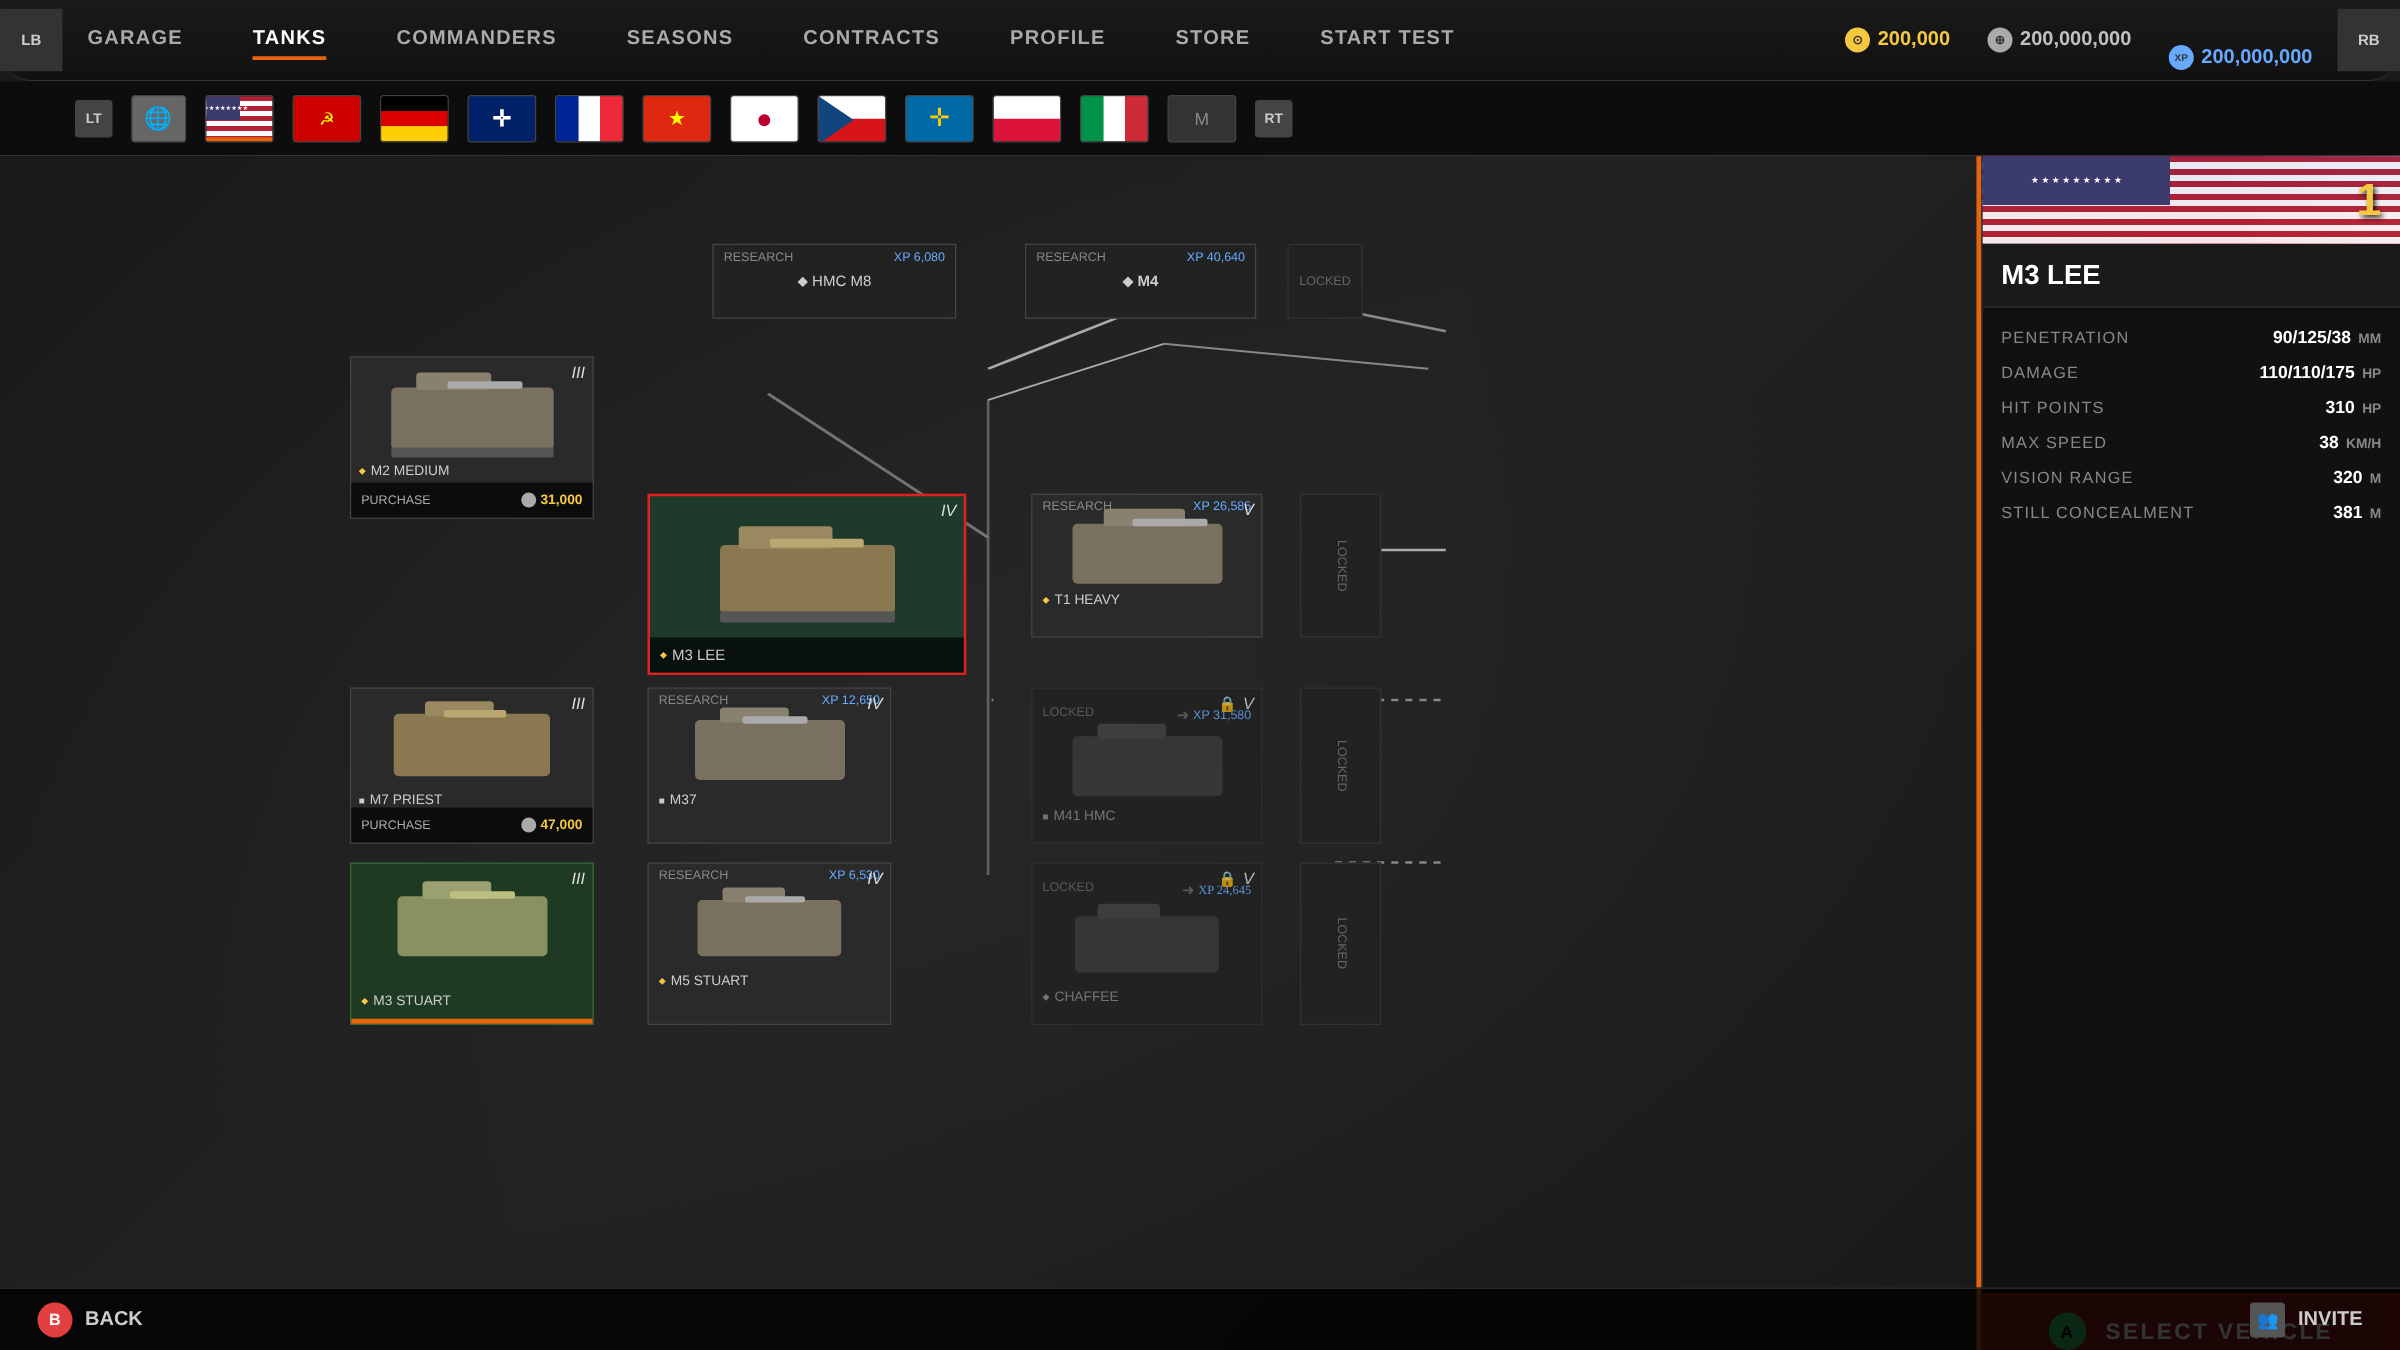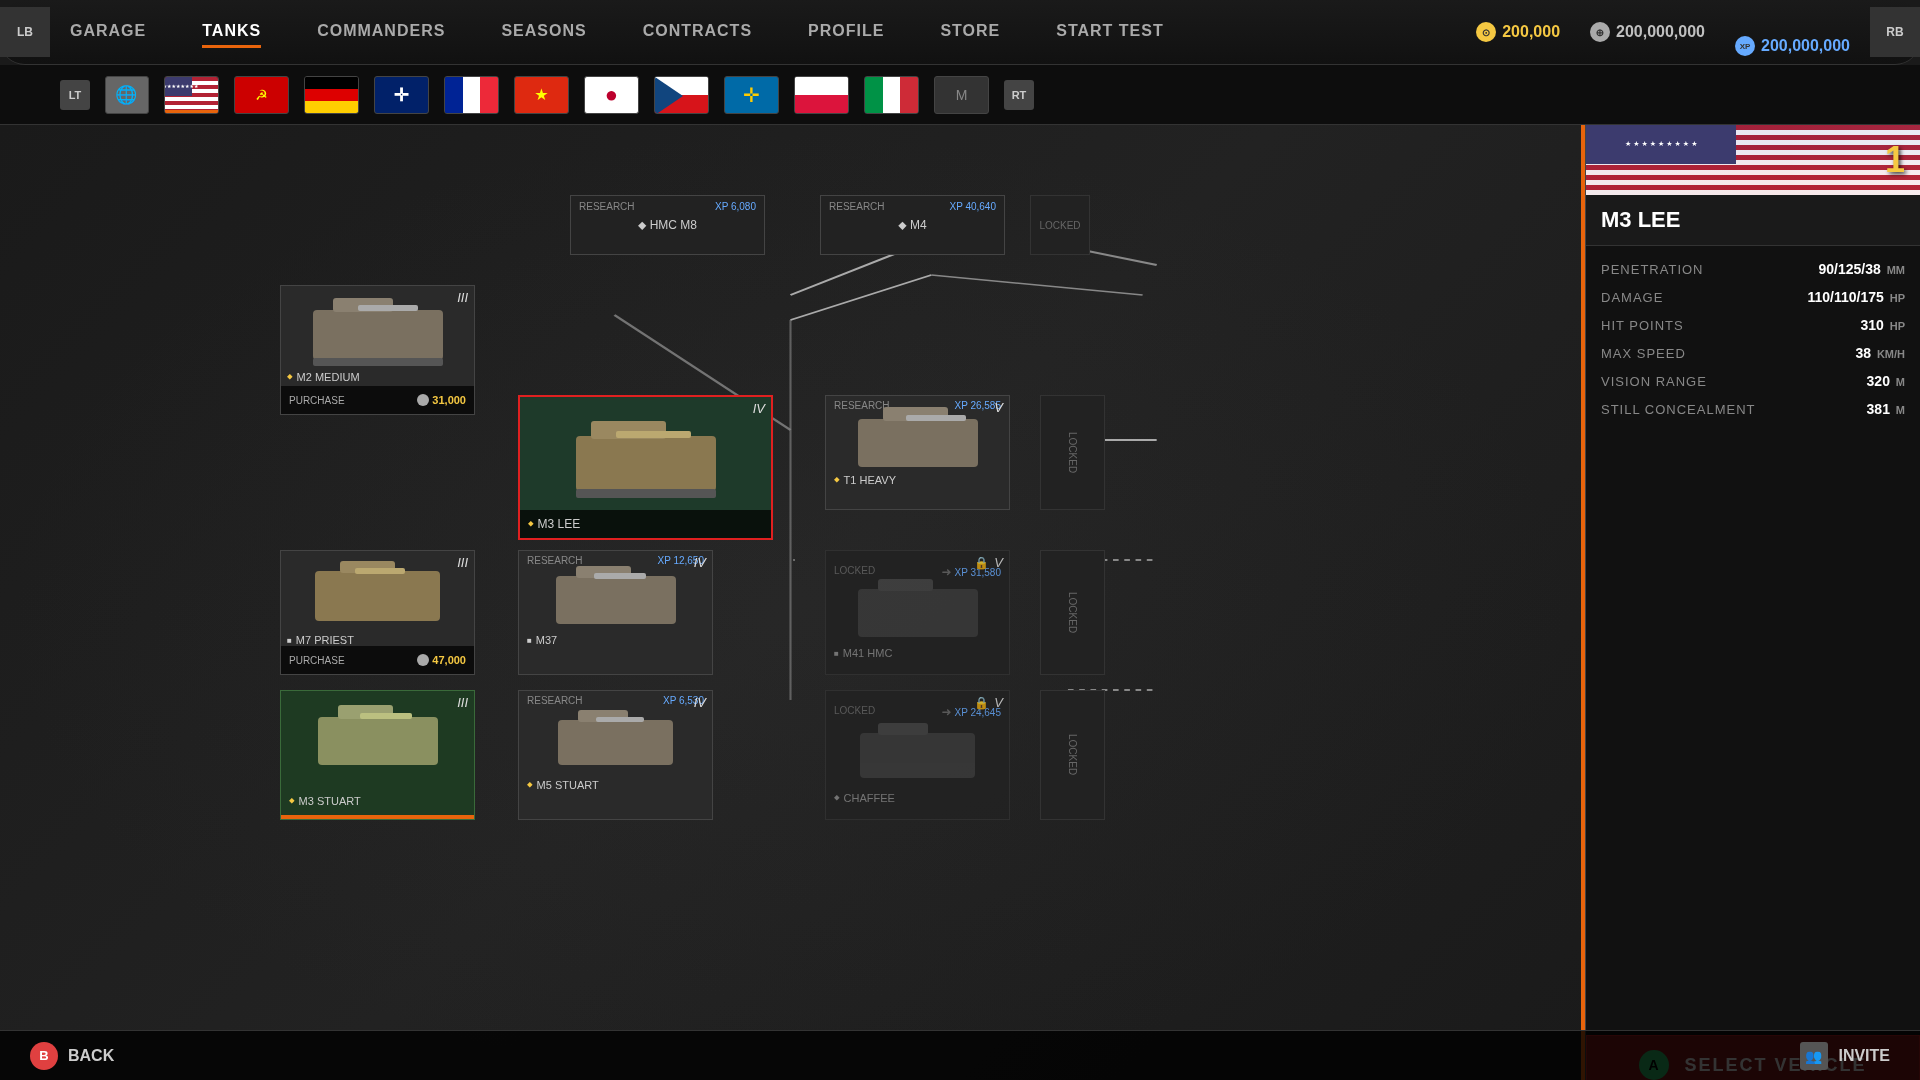--- a/index.html
+++ b/index.html
@@ -539,21 +539,21 @@
           <span style="color:#6af;">XP 6,080</span>
         </div>
         <div style="text-align:center; font-size:12px; color:#ccc; margin-top:6px;">⬥ HMC M8</div>
       </div>
 
       <div style="position:absolute; top:50px; left:790px; width:185px; height:60px; background:#222; border:1px solid #444; padding:5px 8px;">
         <div style="display:flex; justify-content:space-between; font-size:10px; color:#888;">
           <span>RESEARCH</span>
           <span style="color:#6af;">XP 40,640</span>
         </div>
-        <div style="text-align:center; font-size:12px; color:#ccc; margin-top:6px;">⬥ M4</div>
+        <div style="text-align:center; font-size:12px; color:#ccc; margin-top:6px;font-weight:bold;">⬥ M4</div>
       </div>
 
       <div style="position:absolute; top:50px; left:1000px; width:60px; height:60px; background:#222; border:1px solid #333; display:flex; align-items:center; justify-content:center; font-size:10px; color:#666;">LOCKED</div>
 
       <div style="position:absolute; top:140px; left:250px; width:195px; height:130px; background:#2a2a2a; border:1px solid #444;">
         <div style="position:absolute; top:4px; right:6px; font-size:13px; color:#ddd; font-style:italic;">III</div>
 
         <div style="position:absolute; top:20px; left:0; right:0; bottom:50px; display:flex; align-items:center; justify-content:center;">
           <div style="width:130px; height:50px; background:#7a7060; border-radius:4px; position:relative;">
             <div style="position:absolute; top:-12px; left:20px; width:60px; height:14px; background:#8a8070; border-radius:3px;"></div>
@@ -708,21 +708,21 @@
 
       <div style="position:absolute; top:545px; left:795px; width:185px; height:130px; background:#222; border:1px solid #333; opacity:0.8;">
         <div style="display:flex; align-items:center; gap:5px; position:absolute; top:4px; right:6px;">
           <span style="font-size:12px;">🔒</span>
           <span style="font-size:13px; color:#ddd; font-style:italic;">V</span>
         </div>
         <div style="display:flex; justify-content:space-between; padding:4px 8px; font-size:10px; color:#666; margin-top:10px;">
           <span>LOCKED</span>
           <span style="display:flex; align-items:center; gap:3px;">
               <span style="font-size:12px;">➜</span>
-              <span style="color:#6af;">XP 24,645</span>
+              <span style="color:#6af;font-family:Liberation Serif, serif;">XP 24,645</span>
             </span>
         </div>
         <div style="display:flex; align-items:center; justify-content:center; height:65px;">
           <div style="width:115px; height:45px; background:#555; border-radius:4px; opacity:0.5; position:relative;">
             <div style="position:absolute; top:-10px; left:18px; width:50px; height:12px; background:#666; border-radius:3px;"></div>
           </div>
         </div>
         <div style="padding:4px 8px; font-size:11px; color:#888; display:flex; align-items:center; gap:4px;">
           <span style="color:#888; font-size:8px;">⬥</span>
           <span>CHAFFEE</span>

